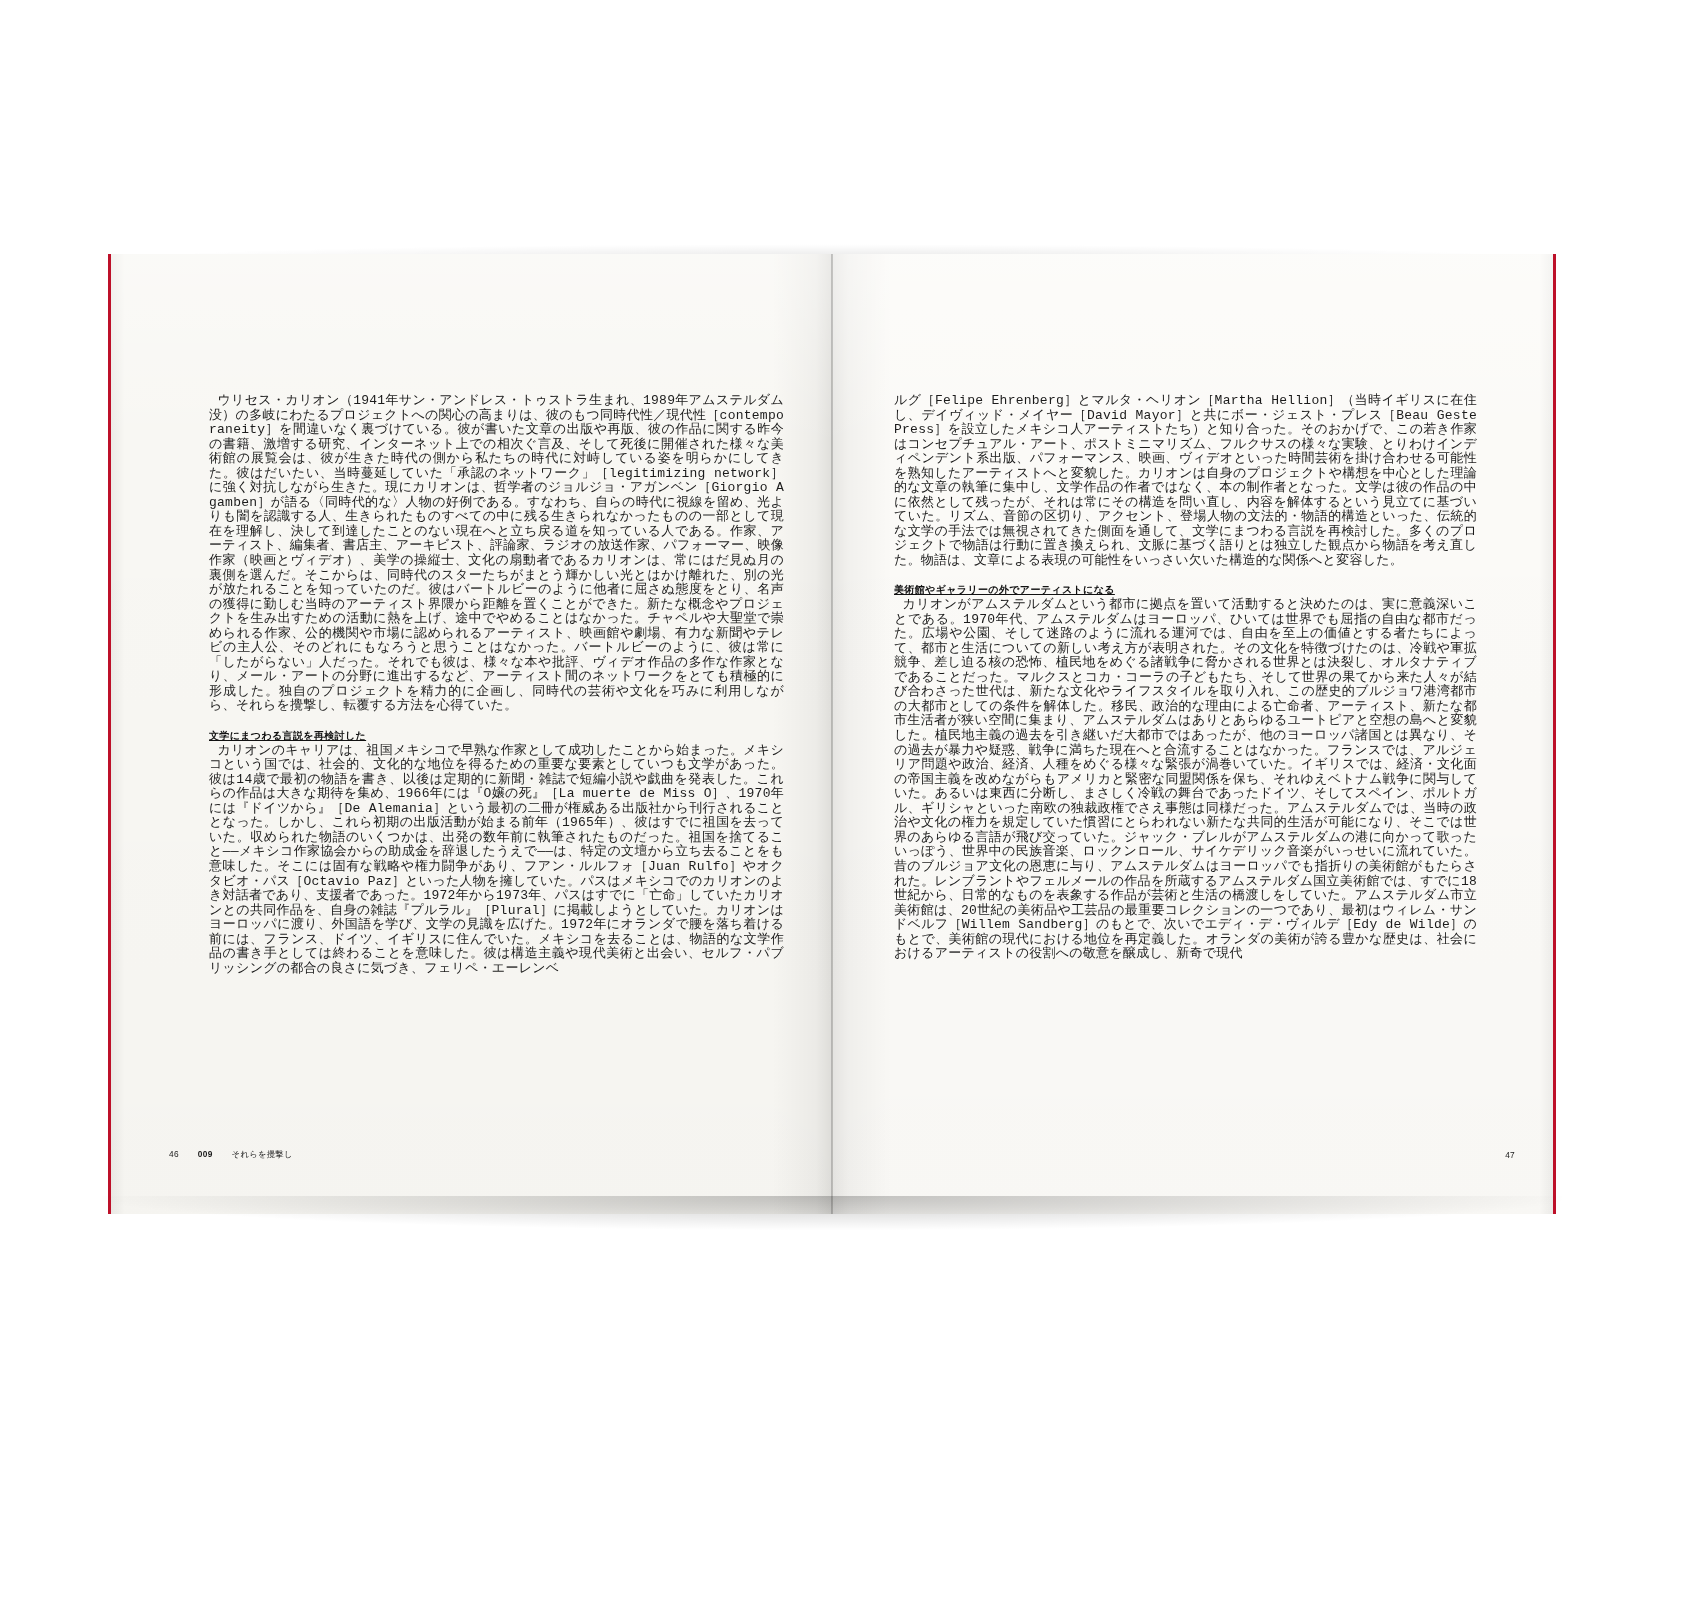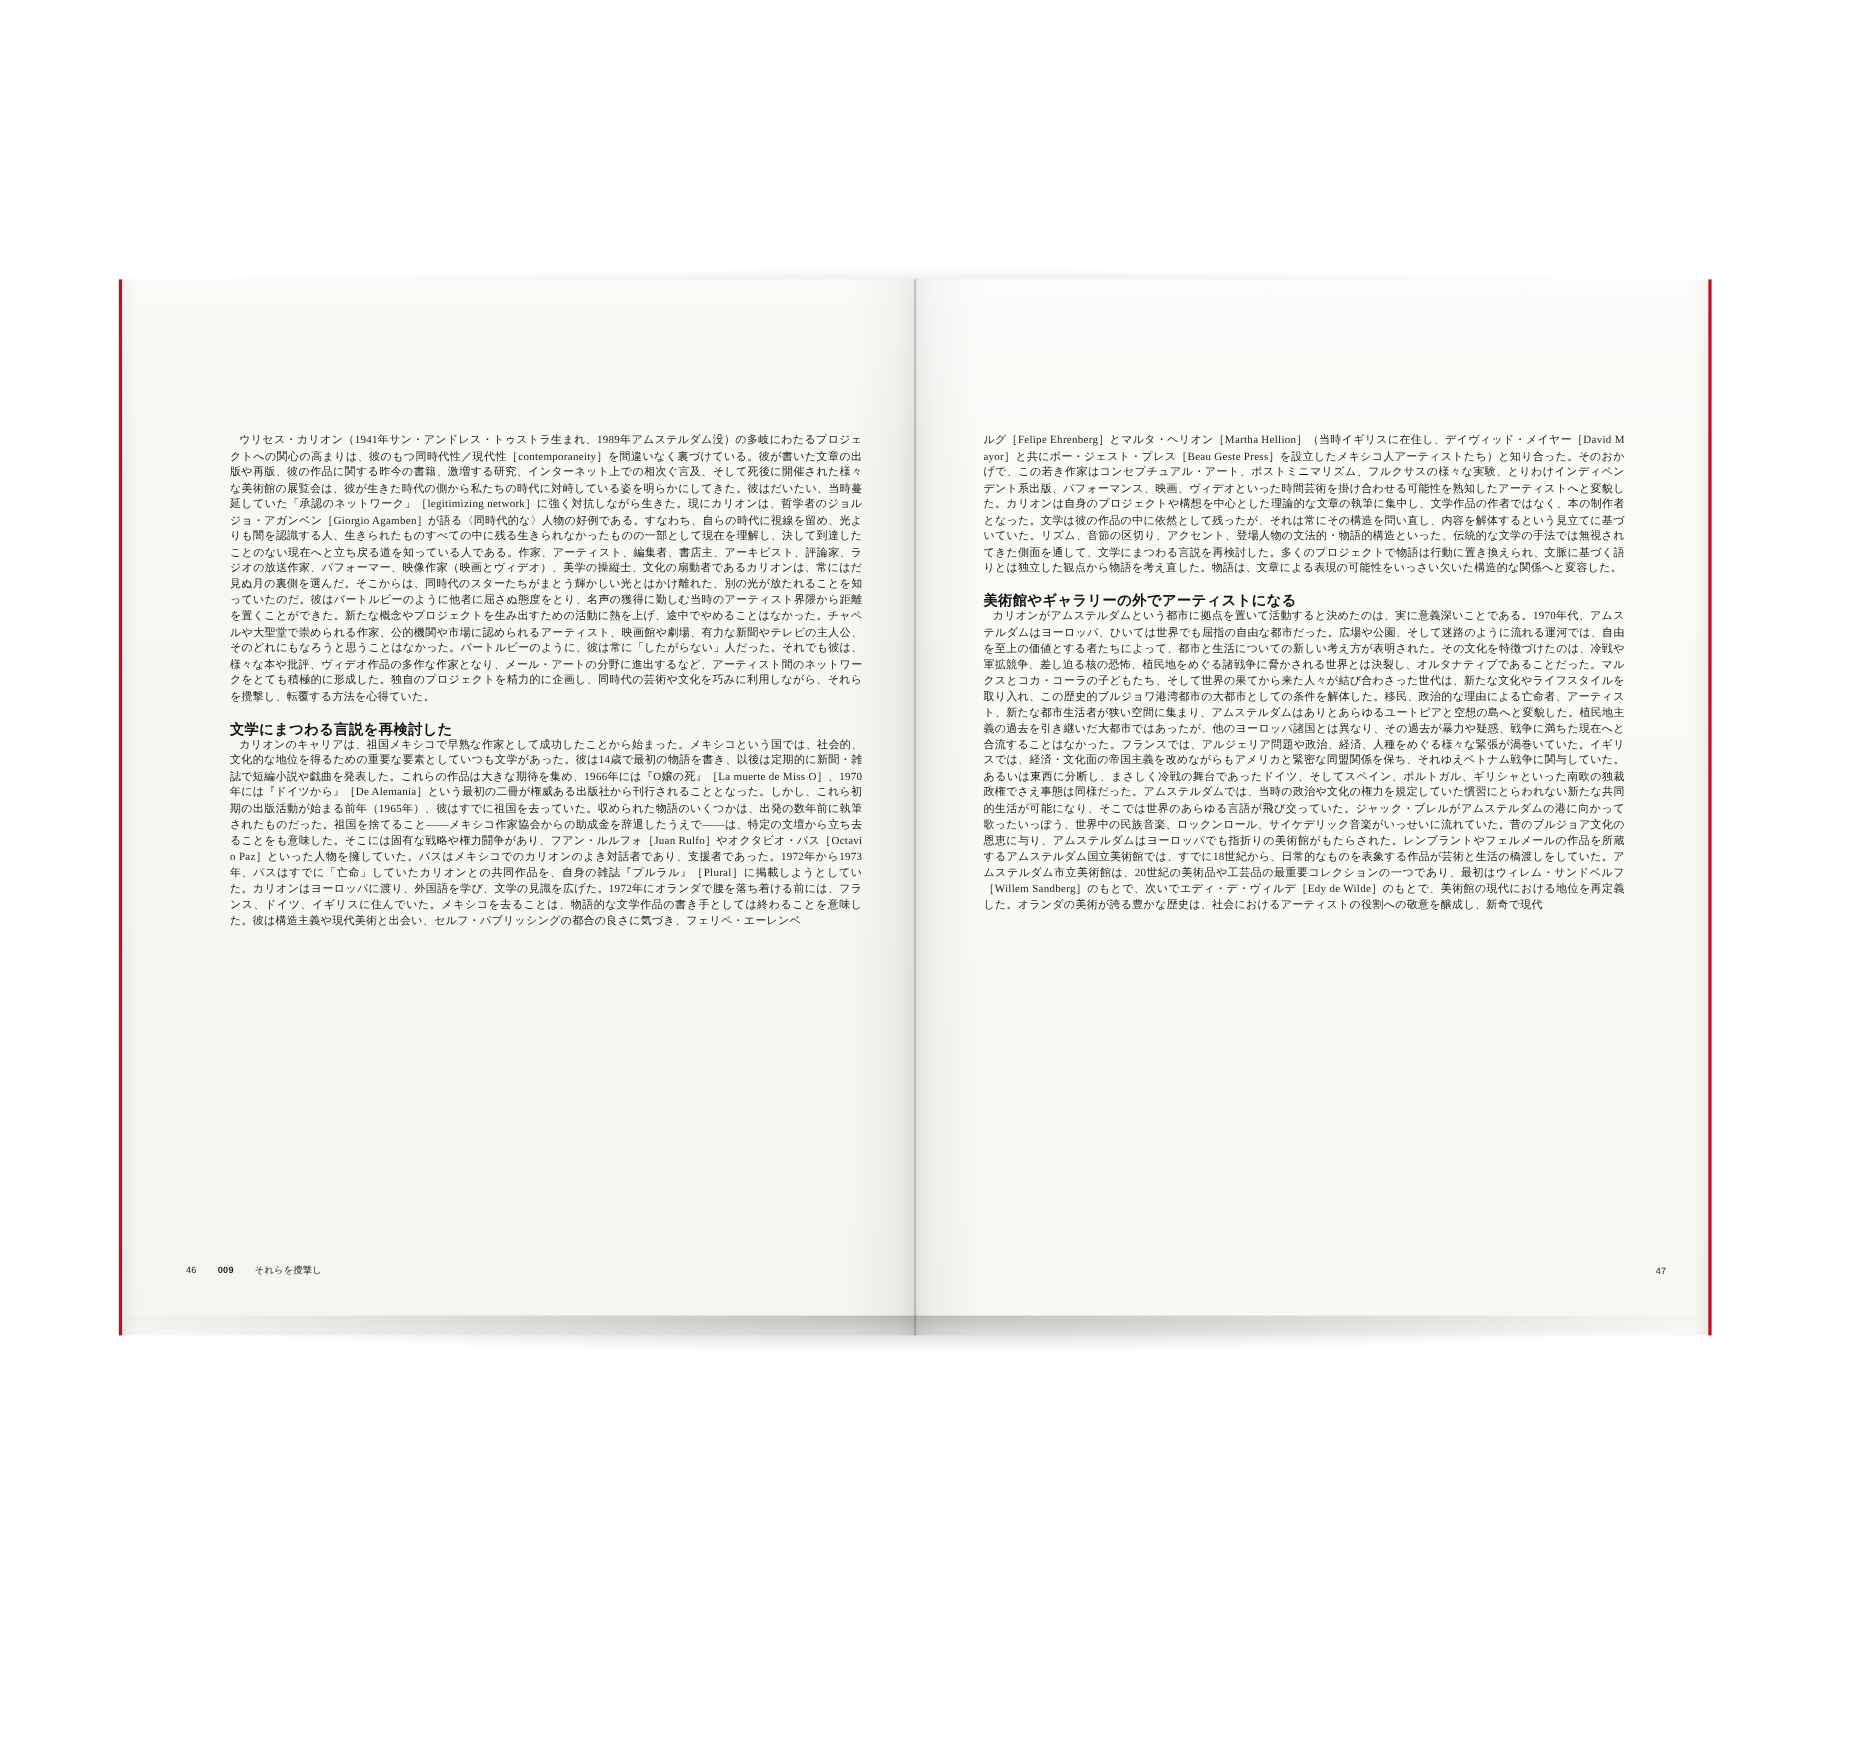--- a/index.html
+++ b/index.html
@@ -90,37 +90,39 @@
   .page.left .textframe {
     left: 98px;
     right: 48px;
   }
   .page.right .textframe {
     left: 62px;
     right: 76px;
   }
 
   .body-para {
-    font-size: 10px;
+    font-size: 13px;
     line-height: 14.55px;
     text-align: justify;
     text-justify: inter-character;
     margin: 0 0 0 0;
     letter-spacing: 0.25px;
     word-break: break-all;
+    font-family: Liberation Mono, monospace;
   }
   .body-para.indent { text-indent: 8.4px; }
 
   .section-head {
-    font-size: 13px;
+    font-size: 10px;
     font-weight: bold;
     letter-spacing: 0.35px;
     margin: 14.5px 0 0.5px 0;
     line-height: 14.55px;
     color: #111;
+    text-decoration: underline;
   }
 
   
   .folio {
     position: absolute;
     bottom: 54px;
     font-family: "Liberation Sans", sans-serif;
     font-size: 8.3px;
     color: #1a1a1a;
     letter-spacing: 0.3px;

